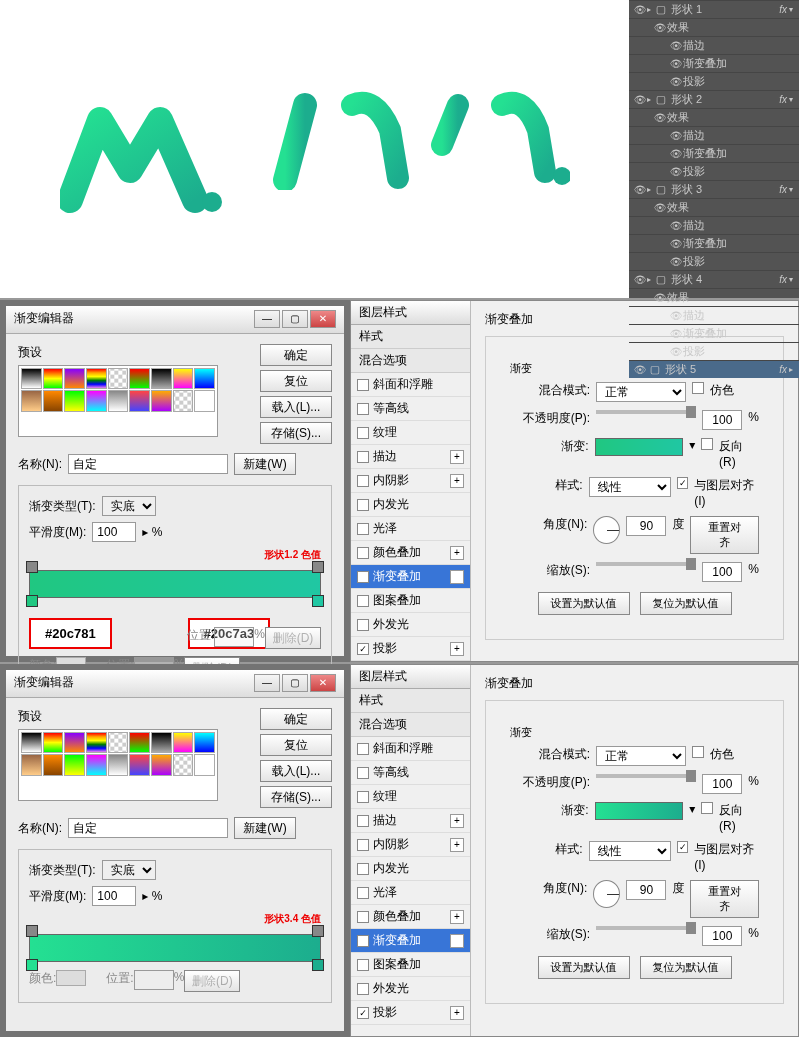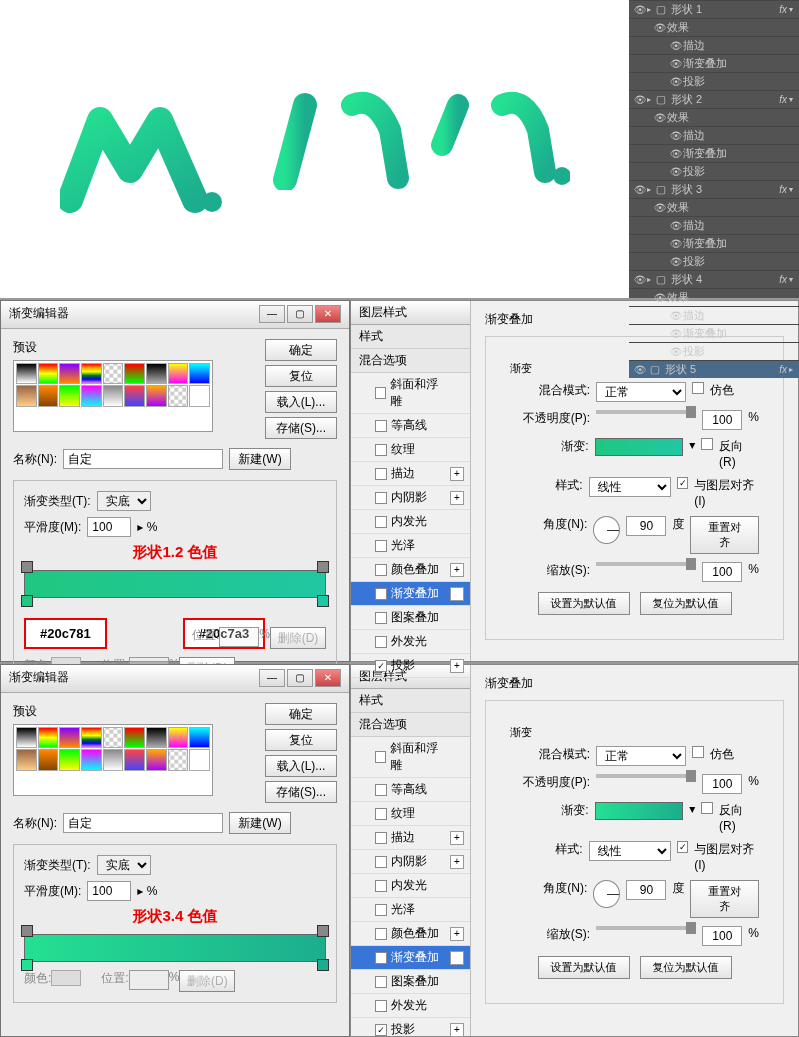--- a/index.html
+++ b/index.html
@@ -18,49 +18,49 @@
     .eye-icon { width: 14px; text-align: center; font-size: 10px; }
     .layer-icon { width: 16px; height: 14px; display: inline-flex; align-items: center; justify-content: center; }
     .layer-name { flex: 1; padding-left: 2px; }
     .fx-label { font-style: italic; font-size: 10px; margin-right: 2px; }
     .tri { font-size: 8px; margin-right: 2px; }
     .indent1 { padding-left: 24px; }
     .indent2 { padding-left: 40px; }
     
     
     .dialog-row { display: flex; height: 364px; border-top: 2px solid #999; }
-    .gradient-editor { width: 350px; background: #ececec; position: relative; border: 1px solid #737373; }
+    .gradient-editor { width: 350px; background: #ececec; position: relative; border: 6px solid #737373; }
     .ge-title { height: 28px; background: linear-gradient(#fff, #ddd); border-bottom: 1px solid #aaa; padding: 4px 8px; font-size: 12px; display: flex; justify-content: space-between; }
     .ge-title-btns { display: flex; gap: 2px; }
     .win-btn { width: 26px; height: 18px; background: linear-gradient(#f5f5f5,#ddd); border: 1px solid #999; font-size: 10px; text-align: center; line-height: 16px; }
     .win-close { background: linear-gradient(#e88,#c44); color: #fff; }
     .ge-body { padding: 10px 12px; position: relative; }
     .ge-preset-label { font-size: 12px; }
     .preset-grid { width: 200px; height: 72px; border: 1px solid #999; margin-top: 4px; background: #fff; display: grid; grid-template-columns: repeat(9, 1fr); grid-template-rows: repeat(3, 1fr); gap: 1px; padding: 2px; }
     .preset-sw { border: 1px solid #aaa; }
     .ge-buttons { position: absolute; right: 12px; top: 10px; display: flex; flex-direction: column; gap: 4px; }
     .ge-btn { width: 72px; height: 22px; border: 1px solid #888; background: linear-gradient(#fff,#e4e4e4); font-size: 12px; }
     .ge-name-row { margin-top: 16px; display: flex; align-items: center; gap: 6px; font-size: 12px; }
     .ge-input { border: 1px solid #999; height: 20px; padding: 0 4px; font-size: 12px; }
     .ge-lower { border: 1px solid #bbb; margin-top: 10px; padding: 10px; }
     .ge-field-row { display: flex; align-items: center; gap: 6px; font-size: 12px; margin-bottom: 6px; }
-    .annotation { color: #e00; font-size: 15px; font-weight: bold; text-align: center; margin-top: 4px; }
+    .annotation { color: #e00; font-size: 10px; font-weight: bold; text-align: right; margin-top: 4px; }
     .grad-bar { height: 28px; border: 1px solid #666; margin-top: 8px; position: relative; }
     .grad-stop { position: absolute; bottom: -10px; width: 12px; height: 12px; background: #888; border: 1px solid #333; }
     .grad-stop-top { top: -10px; }
     .color-boxes { display: flex; gap: 76px; margin-top: 20px; }
     .color-box { border: 2px solid #e00; padding: 6px 14px; font-size: 13px; font-weight: bold; background: #fff; }
     .ge-bottom-row { display: flex; font-size: 12px; margin-top: 8px; color: #888; }
     .sw-small { width: 30px; height: 16px; border: 1px solid #aaa; background: #ddd; }
     
     .layer-style { flex: 1; background: #f0f0f0; border: 1px solid #888; display: flex; }
     .ls-left { width: 120px; border-right: 1px solid #bbb; }
     .ls-left-title { height: 24px; background: linear-gradient(#fff,#ddd); border-bottom: 1px solid #aaa; padding: 3px 8px; font-size: 12px; }
     .ls-section-hdr { background: #e8e8e8; padding: 3px 8px; font-size: 12px; border-bottom: 1px solid #ccc; }
-    .ls-item { display: flex; align-items: center; padding: 3px 24px; font-size: 12px; border-bottom: 1px solid #ddd; gap: 4px; position: relative; }
+    .ls-item { display: flex; align-items: center; padding: 3px 6px; font-size: 12px; border-bottom: 1px solid #ddd; gap: 4px; position: relative; }
     .ls-item.sel { background: #3875d7; color: #fff; }
     .ls-chk { width: 12px; height: 12px; border: 1px solid #888; background: #fff; display: inline-flex; align-items: center; justify-content: center; font-size: 9px; }
     .ls-plus { position: absolute; right: 6px; width: 14px; height: 14px; border: 1px solid #999; background: #fff; font-size: 10px; text-align: center; line-height: 12px; }
     
     .ls-right { flex: 1; padding: 10px 14px; font-size: 12px; }
     .ls-group-title { font-size: 12px; margin-bottom: 8px; }
     .ls-inner { border: 1px solid #ccc; padding: 24px; }
     .ls-row { display: flex; align-items: flex-start; gap: 6px; margin-bottom: 8px; }
     .ls-label { width: 80px; text-align: right; }
     .ls-select { border: 1px solid #999; height: 20px; width: 90px; font-size: 12px; padding: 0 4px; background: #fff; }

